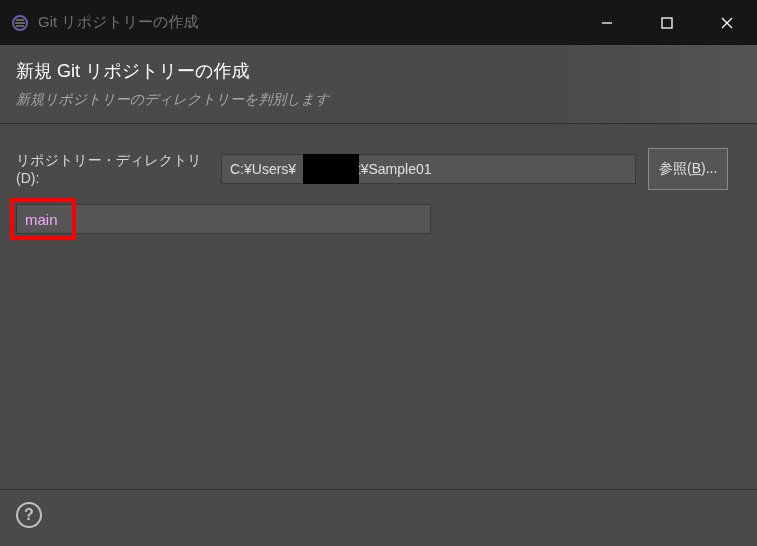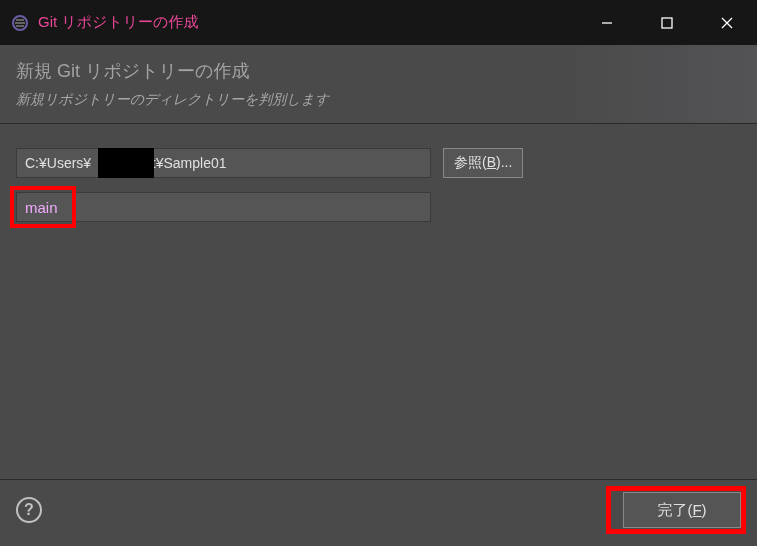--- a/index.html
+++ b/index.html
@@ -16,21 +16,21 @@
       display: flex;
       flex-direction: column;
       overflow: hidden;
     }
     .titlebar {
       height: 45px;
       background: #161616;
       display: flex;
       align-items: center;
       padding: 0 0 0 10px;
-      color: #ec4899;
+      color: #737373;
       font-size: 15px;
     }
     .titlebar-icon {
       width: 20px;
       height: 20px;
       margin-right: 8px;
       display: flex;
       align-items: center;
       justify-content: center;
     }
@@ -65,21 +65,21 @@
       position: absolute;
       right: 0;
       top: 0;
       bottom: 0;
       width: 200px;
       background: linear-gradient(to left, rgba(100,100,110,0.35), transparent);
       pointer-events: none;
     }
     .header-title {
       font-size: 18px;
-      color: #a3a3a3;
+      color: #ffffff;
       margin-bottom: 8px;
     }
     .header-subtitle {
       font-size: 14px;
       color: #a8a8a8;
       font-style: italic;
     }
     .form-section {
       padding: 24px 16px 10px 16px;
       flex: 1;
@@ -120,21 +120,21 @@
       background: #000000;
       pointer-events: none;
     }
     .browse-btn {
       margin-left: 12px;
       background: #555555;
       border: 1px solid #888888;
       color: #e0e0e0;
       font-size: 14px;
       padding: 5px 10px;
-      height: 30px;
+      height: 42px;
       white-space: nowrap;
     }
     .browse-btn u {
       text-decoration: underline;
     }
     .branch-input-wrap {
       width: 415px;
       position: relative;
     }
     .branch-input {
@@ -237,36 +237,33 @@
 
 <div class="header-section">
   <div class="header-gradient"></div>
   <div class="header-title">新規 Git リポジトリーの作成</div>
   <div class="header-subtitle">新規リポジトリーのディレクトリーを判別します</div>
 </div>
 
 <div class="form-section">
 
   <div class="form-row">
+    <div class="form-label">リポジトリー・ディレクトリ(D):</div>
     <div class="input-dir">
       <input type="text" class="input-dir-field" value="C:¥Users¥   ¥git¥Sample01" style="">
       <div class="redact-block"></div>
     </div>
     <button class="browse-btn"><span>参照(</span><u>B</u><span>)...</span></button>
   </div>
 
   <div class="form-row">
     <div class="branch-input-wrap">
       <input type="text" class="branch-input" value="main" style="">
       <div class="red-highlight-sm"></div>
     </div>
   </div>
 
 </div>
 
 <div class="footer">
   <div class="help-icon">?</div>
   <div class="footer-spacer"></div>
-  <div class="finish-wrap">
-    <button class="footer-btn"><span>完了(</span><u>F</u><span>)</span></button>
-    <div class="red-highlight-lg"></div>
-  </div>
 </div>
 
 </body></html>

